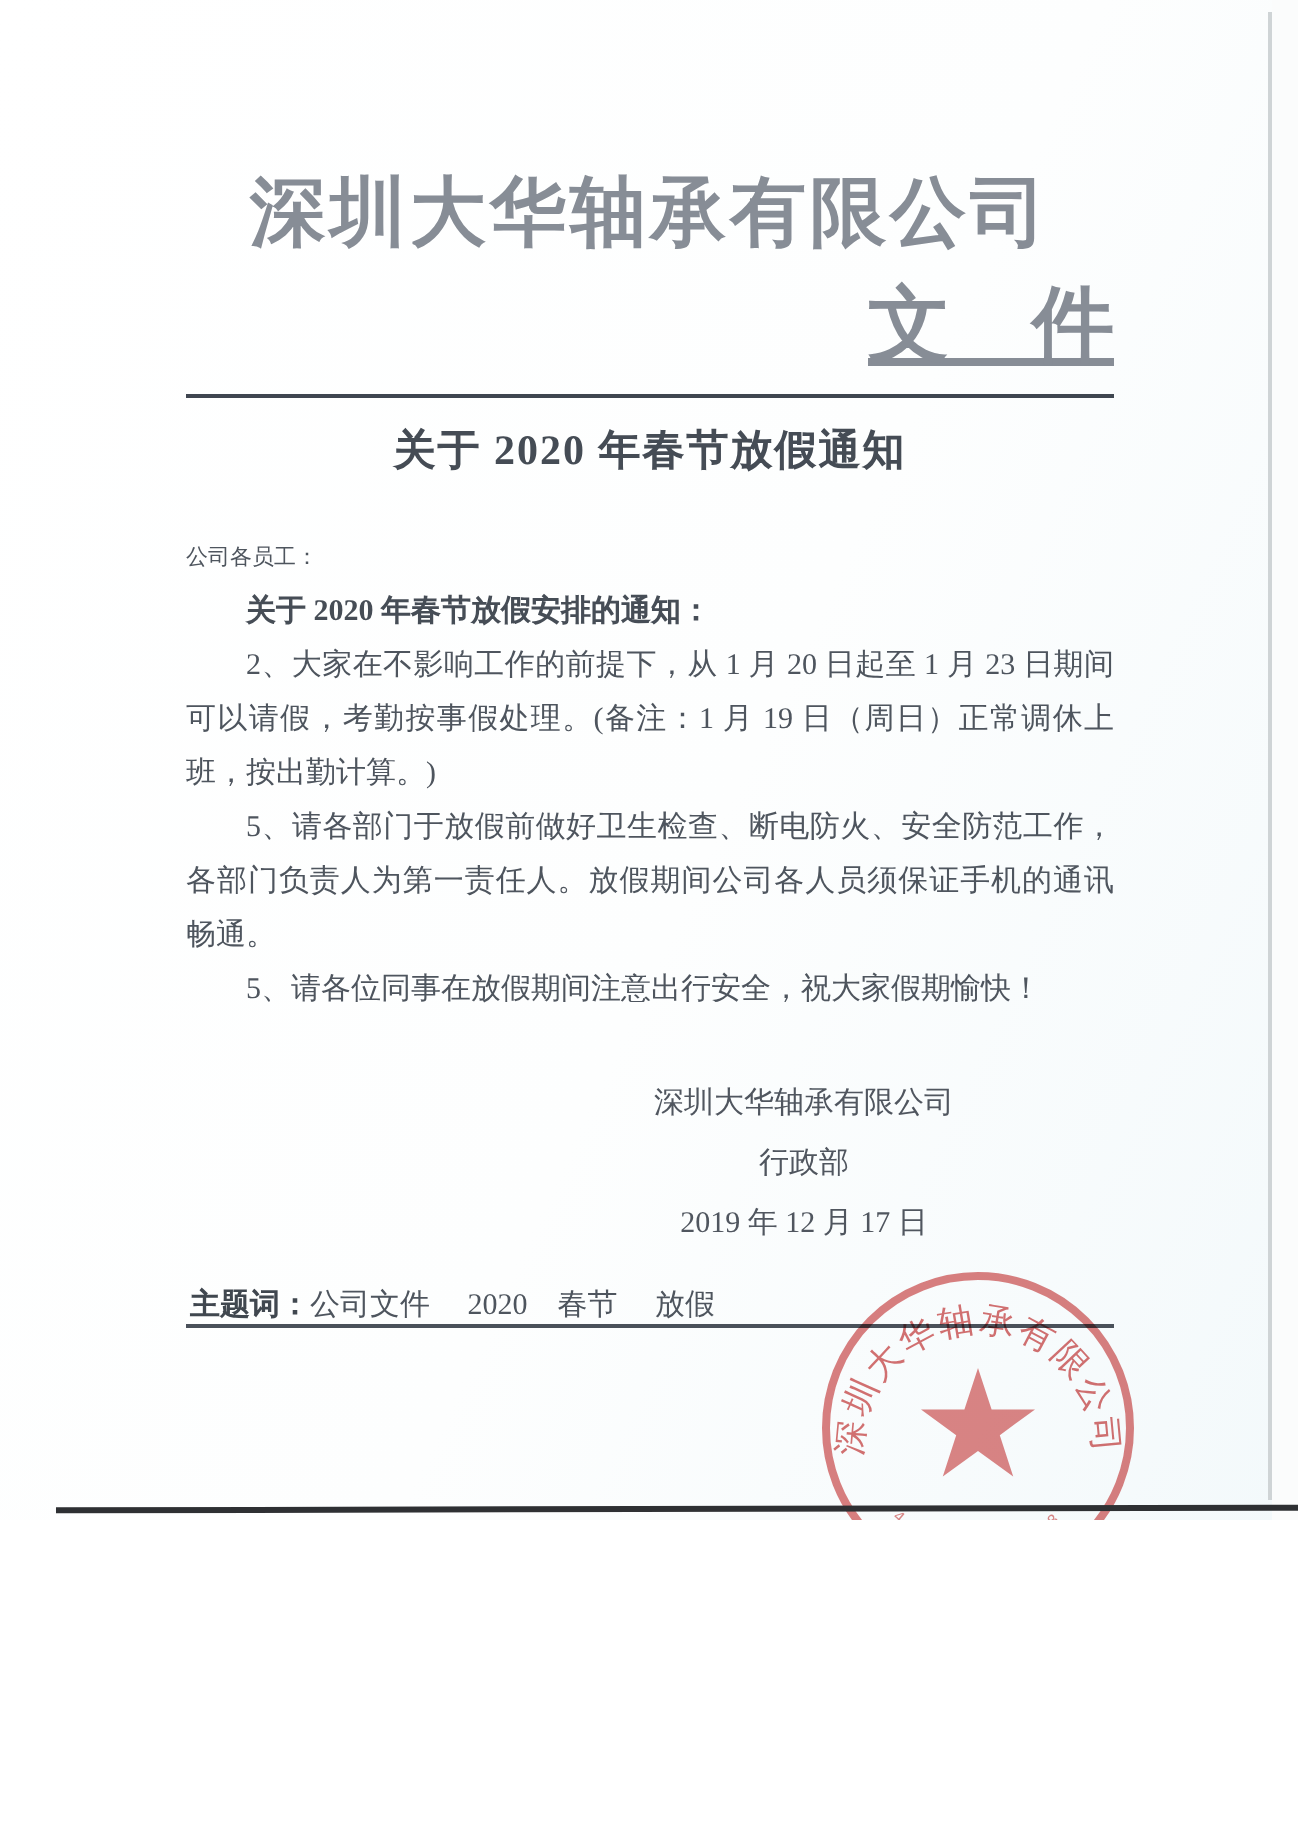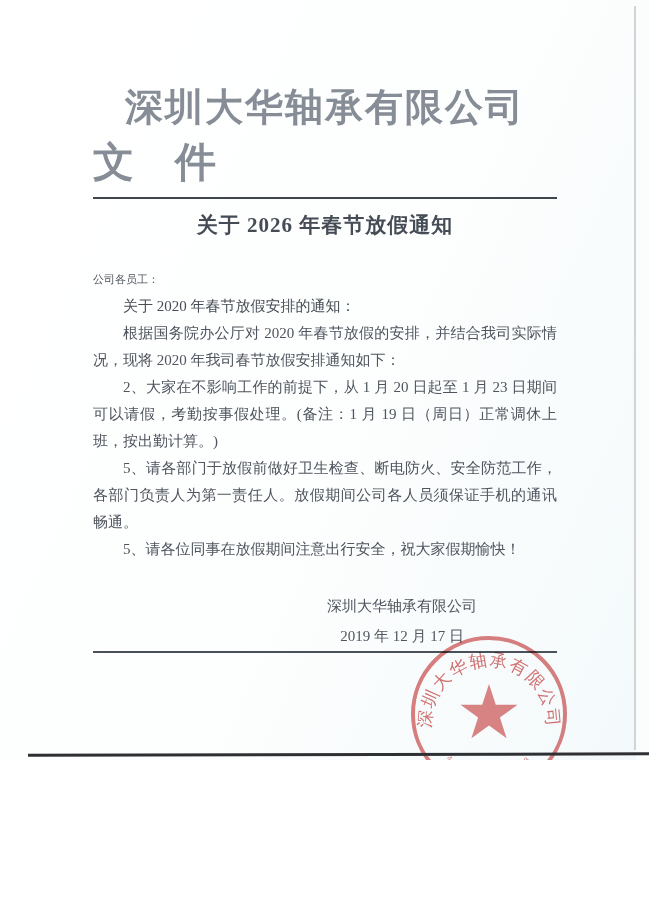--- a/index.html
+++ b/index.html
@@ -17,35 +17,35 @@
   .edge-right{position:absolute;top:6px;bottom:10px;right:13px;width:2px;background:#cfd4d6;}
   .edge-right-strip{position:absolute;top:0;bottom:0;right:0;width:13px;background:#fbfcfc;}
   .edge-bottom{position:absolute;left:28px;right:0;bottom:4px;height:3px;background:#2e3033;transform:rotate(-0.12deg);}
   
   .content{position:absolute;left:93px;top:84px;width:464px;color:#4e555e;}
   .company-title{
     margin:0;text-align:center;font-size:38px;font-weight:600;
     letter-spacing:2px;color:#878d96;white-space:nowrap;line-height:1.25;
   }
   .doc-type{
-    margin:6px 0 0 0;text-align:left;font-size:41px;font-weight:600;
-    color:#878d96;line-height:1.2;
+    margin:6px 0 0 0;text-align:right;font-size:41px;font-weight:600;
+    color:#878d96;line-height:1.2;text-decoration:underline;
   }
   .doc-number{
     margin:16px 0 0 0;text-align:center;font-size:16px;color:#5d646d;
     letter-spacing:1px;
   }
   .divider{border:none;border-top:2px solid #3f4650;margin:10px 0 0 0;}
   .doc-title{
     margin:12px 0 0 0;text-align:center;font-size:21px;font-weight:700;
     color:#454c55;letter-spacing:1px;
   }
   .salutation{margin:27px 0 0 0;font-size:11px;line-height:27px;}
   .para{margin:0;font-size:15px;line-height:27px;text-align:justify;text-indent:2em;}
-  .para.bold{font-weight:400;color:#464d56;}
+  .para.bold{font-weight:700;color:#464d56;}
   
   .sign-block{margin:28px 40px 0 auto;width:230px;text-align:center;font-size:15px;line-height:30px;color:#50565f;}
   .sign-line{white-space:nowrap;}
   
   .kw-row{margin:16px 0 0 0;font-size:15px;padding-left:2px;}
   .kw-label{font-weight:700;color:#40474f;}
   .foot-row{position:relative;border-top:2px solid #4a515a;font-size:15px;line-height:20px;padding:6px 0 6px 12px;color:#4d545c;}
   .foot-row .right-col{position:absolute;left:280px;top:6px;white-space:nowrap;}
   .kw-space{margin-top:8px;}
   
@@ -56,34 +56,37 @@
 </head>
 <body>
 
 <div class="sheet">
 
   <div class="content">
 
     <h1 class="company-title">深圳大华轴承有限公司</h1>
     <h1 class="doc-type">文　件</h1>
     <hr class="divider">
-    <h2 class="doc-title">关于 2026 年春节放假通知</h2>
+    <h2 class="doc-title">关于 2020 年春节放假通知</h2>
 
     <p class="salutation">公司各员工：</p>
     <p class="para bold">关于 2020 年春节放假安排的通知：</p>
-    <p class="para">根据国务院办公厅对 2020 年春节放假的安排，并结合我司实际情况，现将 2020 年我司春节放假安排通知如下：</p>
     <p class="para">2、大家在不影响工作的前提下，从 1 月 20 日起至 1 月 23 日期间可以请假，考勤按事假处理。(备注：1 月 19 日（周日）正常调休上班，按出勤计算。)</p>
     <p class="para">5、请各部门于放假前做好卫生检查、断电防火、安全防范工作，各部门负责人为第一责任人。放假期间公司各人员须保证手机的通讯畅通。</p>
     <p class="para">5、请各位同事在放假期间注意出行安全，祝大家假期愉快！</p>
 
     <div class="sign-block">
       <div class="sign-line">深圳大华轴承有限公司</div>
+      <div class="sign-line">行政部</div>
       <div class="sign-line">2019 年 12 月 17 日</div>
     </div>
 
+    <div class="kw-row">
+      <span class="kw-label">主题词：</span><span>公司文件　 2020　春节　 放假</span>
+    </div>
 
 
     <div class="foot-row">
       
     </div>
 
   </div>
 
   <svg class="stamp" viewBox="0 0 168 168">
     <defs>

